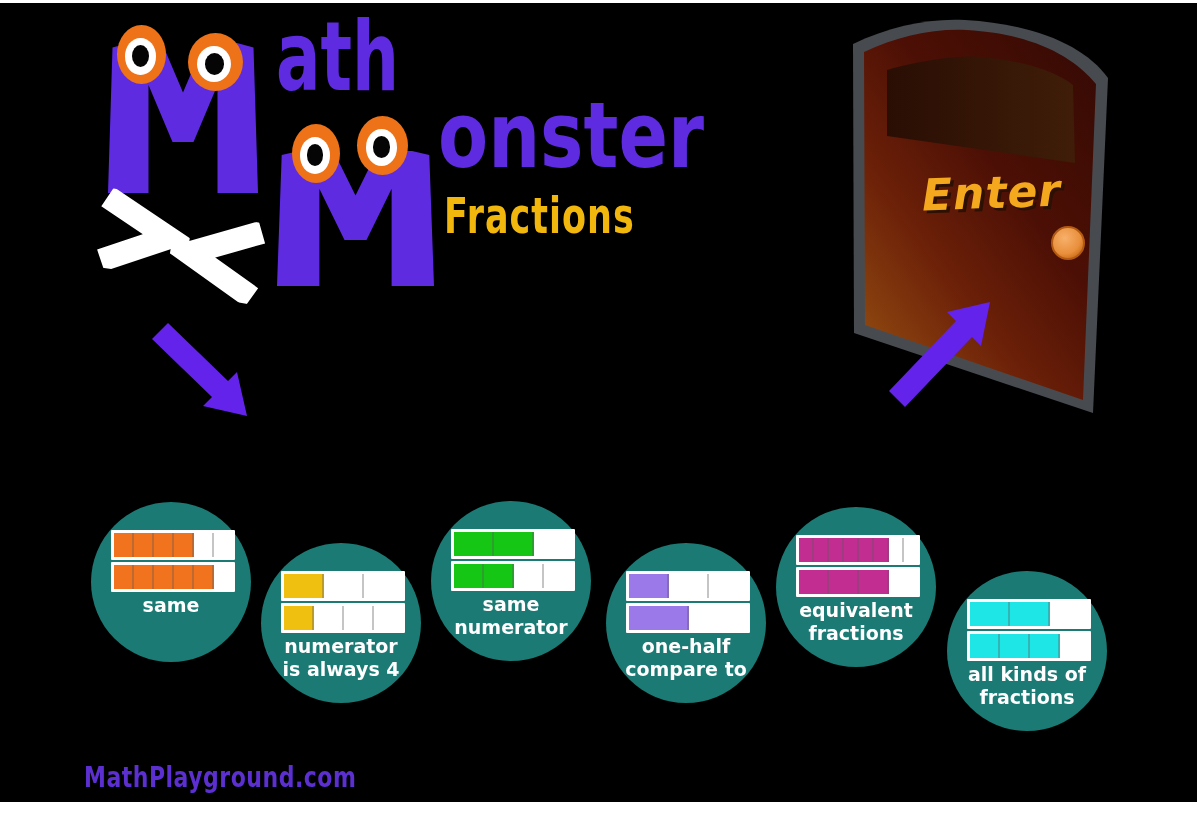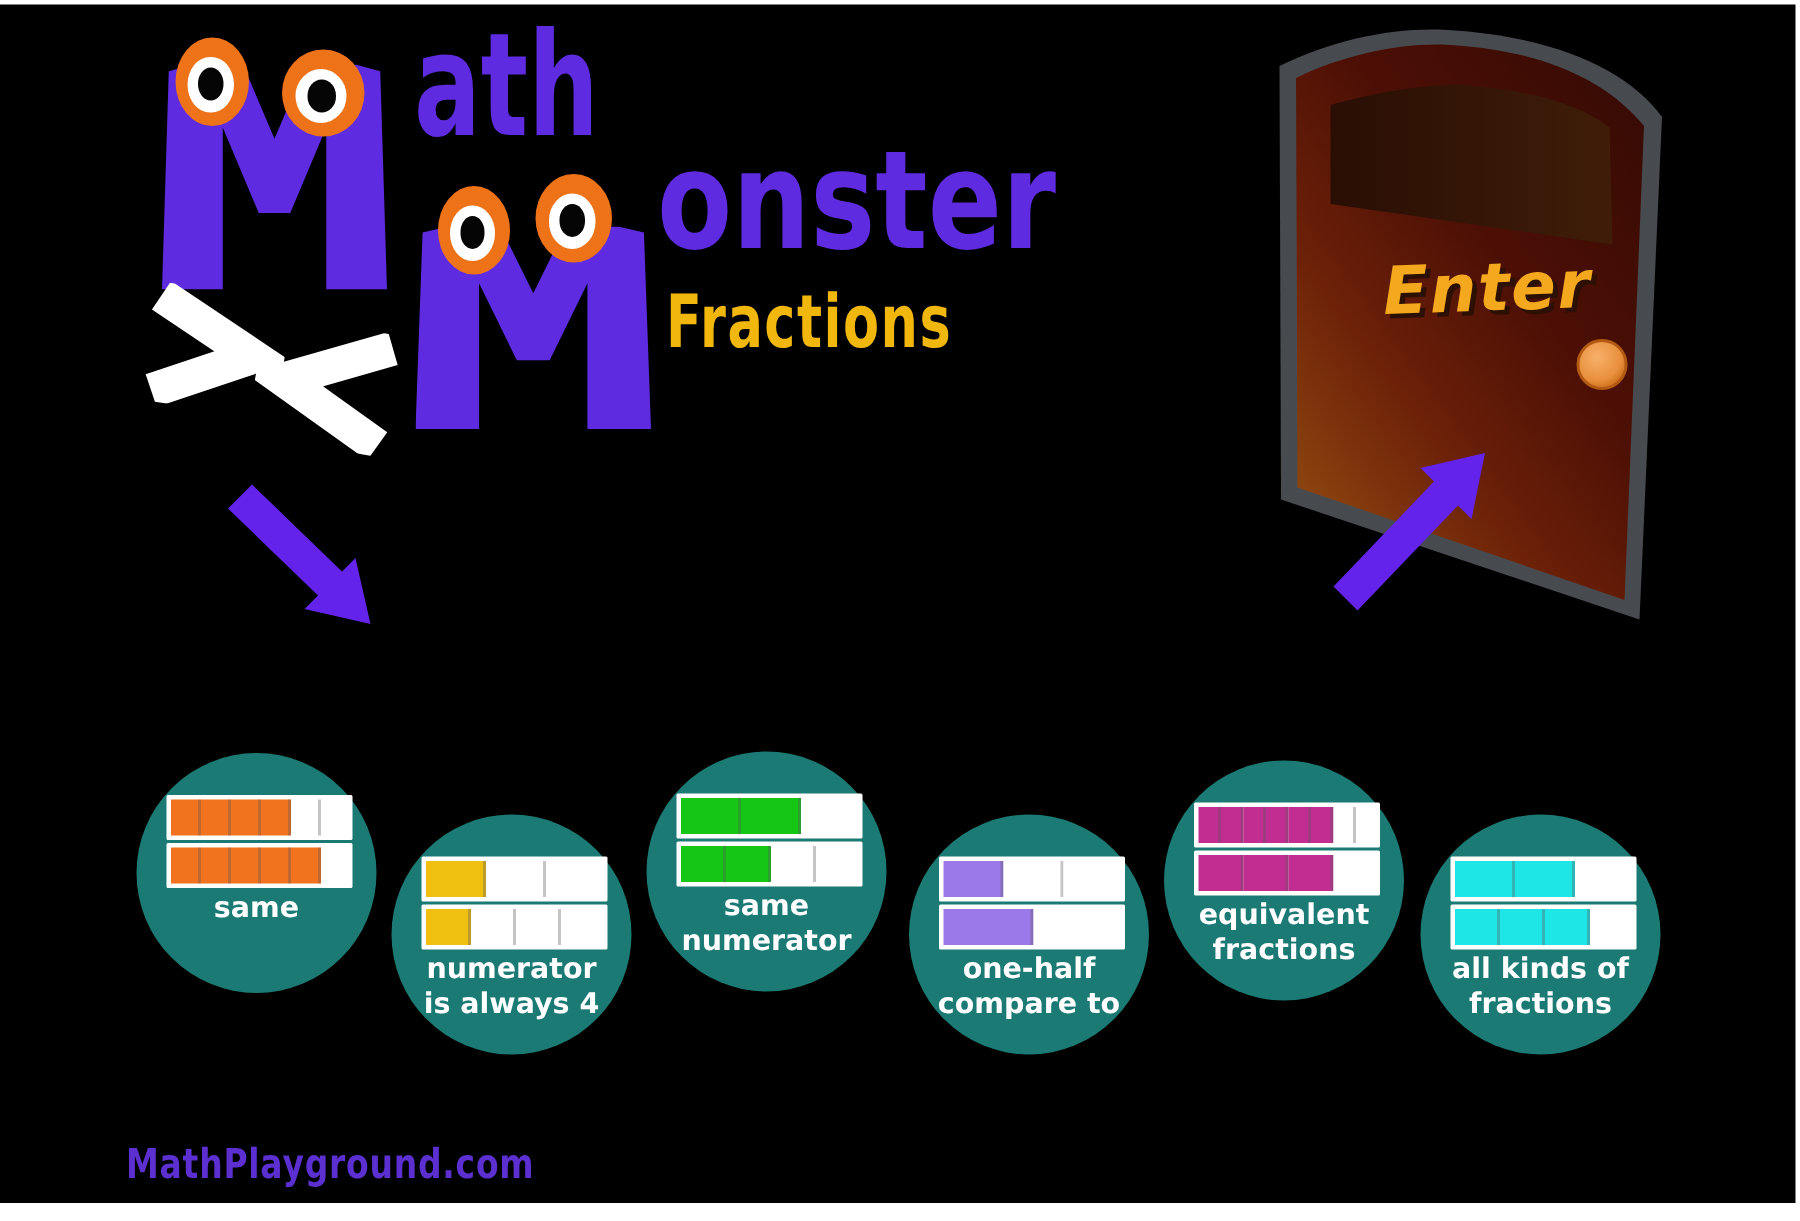--- a/index.html
+++ b/index.html
@@ -220,21 +220,21 @@
             <div class="seg" style="background: rgb(194, 45, 146);"></div>
             <div class="seg" style="background: rgb(194, 45, 146);"></div>
             <div class="seg" style="background: rgb(194, 45, 146);"></div>
             <div class="seg" style="background: rgb(255, 255, 255);"></div>
           </div>
           <div class="cat-label" style="top: 92px;">
             <div>equivalent</div>
             <div>fractions</div>
           </div>
         </div>
-        <div class="category" style="left: 947px; top: 540px; background: rgb(27, 122, 116);">
+        <div class="category" style="left: 947px; top: 568px; background: rgb(27, 122, 116);">
           <div class="bar" style="top: 28px;">
             <div class="seg" style="background: rgb(31, 230, 230);"></div>
             <div class="seg" style="background: rgb(31, 230, 230);"></div>
             <div class="seg" style="background: rgb(255, 255, 255);"></div>
           </div>
           <div class="bar" style="top: 60px;">
             <div class="seg" style="background: rgb(31, 230, 230);"></div>
             <div class="seg" style="background: rgb(31, 230, 230);"></div>
             <div class="seg" style="background: rgb(31, 230, 230);"></div>
             <div class="seg" style="background: rgb(255, 255, 255);"></div>

